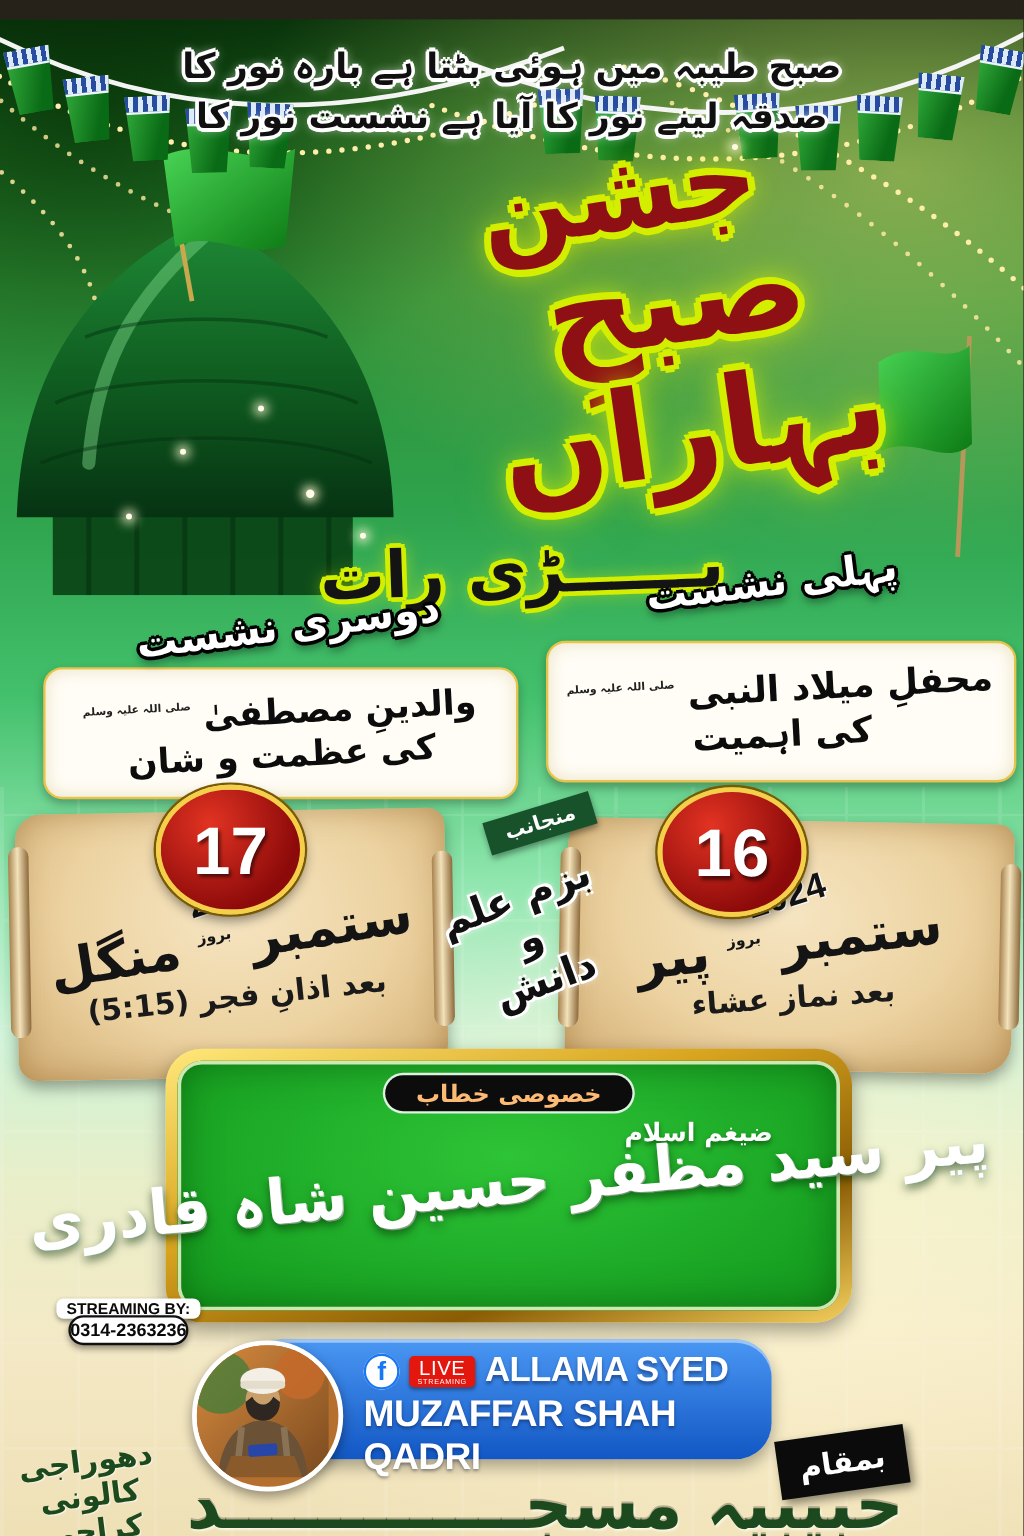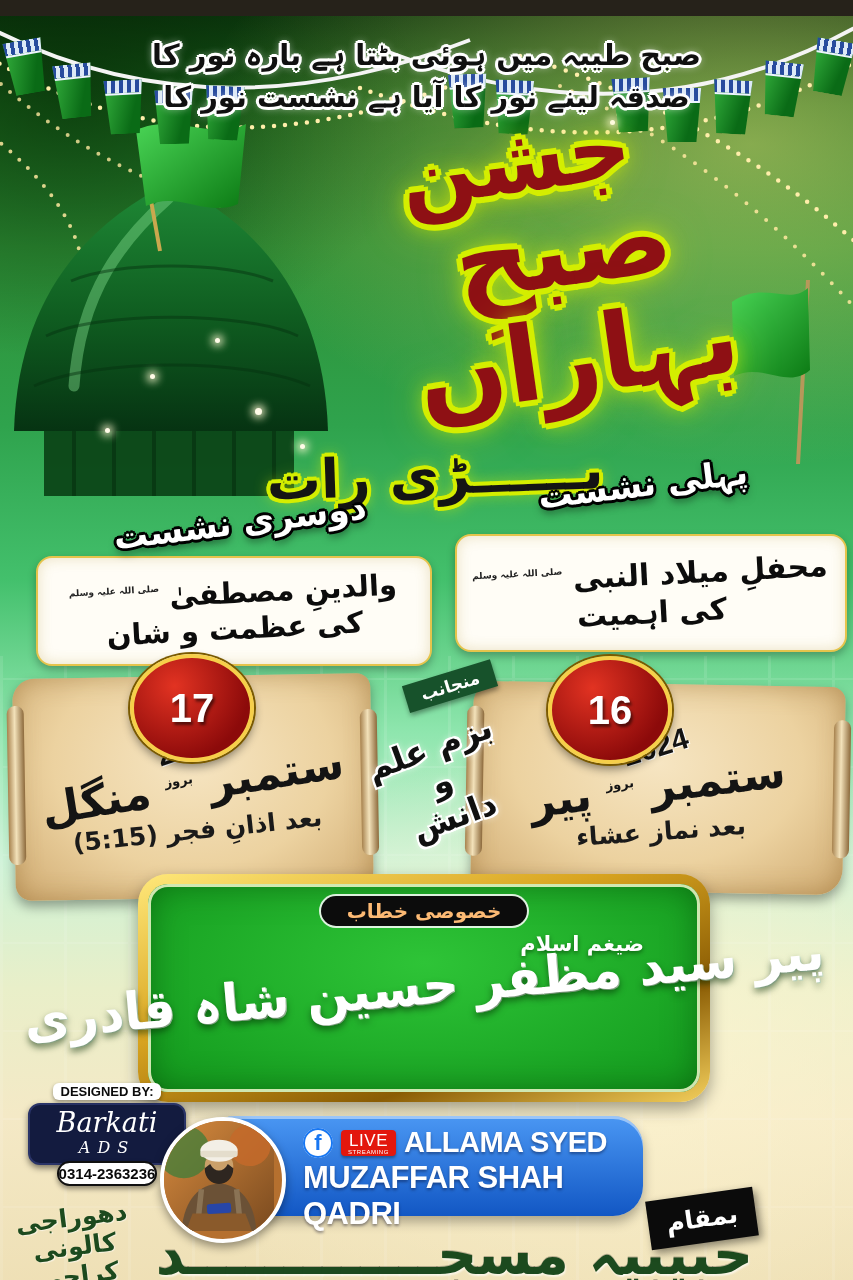--- a/index.html
+++ b/index.html
@@ -68,21 +68,21 @@
   .scroll::before,.scroll::after{content:"";position:absolute;width:17px;border-radius:8px;
     background:linear-gradient(90deg,#a7824e,#f3e2ba 45%,#8d6a3c);}
   .scroll::before{left:-6px;top:12%;height:72%;}
   .scroll::after{right:-6px;top:16%;height:66%;}
   .scroll .inner{position:absolute;inset:0;display:flex;flex-direction:column;align-items:center;
     justify-content:center;transform:rotate(-5deg);}
   .daynum{position:absolute;z-index:7;width:116px;height:100px;border-radius:50%;
     background:radial-gradient(circle at 35% 28%,#e23322,#8c0a0a 72%);
     border:4px solid #f6cf4a;box-shadow:0 0 0 2px #7a5a00,0 5px 10px rgba(0,0,0,.45);
     display:flex;align-items:center;justify-content:center;
-    color:#fff;font-size:40px;font-weight:bold;text-shadow:2px 3px 3px rgba(0,0,0,.55);}
+    color:#fff;font-size:56px;font-weight:bold;text-shadow:2px 3px 3px rgba(0,0,0,.55);}
   .yr{font-size:30px;font-weight:bold;color:#141414;transform:rotate(-13deg);
     text-shadow:1px 1px 0 #fff;}
   .mline{font-size:44px;font-weight:bold;color:#141414;line-height:1.05;transform:rotate(-3deg);}
   .broz{display:inline-block;font-size:13px;transform:translateY(-18px);}
   .tline{font-size:25px;font-weight:bold;color:#1a1a1a;margin-top:6px;}
   .ltr{direction:ltr;unicode-bidi:embed;}
   .org-chip{position:absolute;z-index:6;background:#17522b;color:#fff;font-size:17px;font-weight:bold;
     padding:4px 16px;transform:rotate(-17deg);box-shadow:0 3px 5px rgba(0,0,0,.4);}
   .org-name{position:absolute;z-index:6;width:160px;text-align:center;font-size:33px;font-weight:bold;
     color:#101010;transform:rotate(-20deg);line-height:1.1;text-shadow:
@@ -293,25 +293,21 @@
 
   <div class="gold">
     <div class="green-in">
       <div class="kh-pill u">خصوصی خطاب</div>
       <div class="honor-title u">ضیغم اسلام</div>
       <div class="sp-name u">پیر سید مظفر حسین شاہ قادری</div>
     </div>
   </div>
 
   <div class="designer">
-    <span class="d-label">DESIGNED BY:</span>
-    <div class="d-box">
-      <div class="d-brand">Barkati</div>
-      <div class="d-sub">ADS</div>
-    </div>
+    <span class="d-label">STREAMING BY:</span>
     <span class="d-phone">0314-2363236</span>
   </div>
 
   <div class="bluebar">
     <div class="bb-row">
       <div class="fb">f</div>
       <div class="live">
         <div class="lv">LIVE</div>
         <div class="st">STREAMING</div>
       </div>

